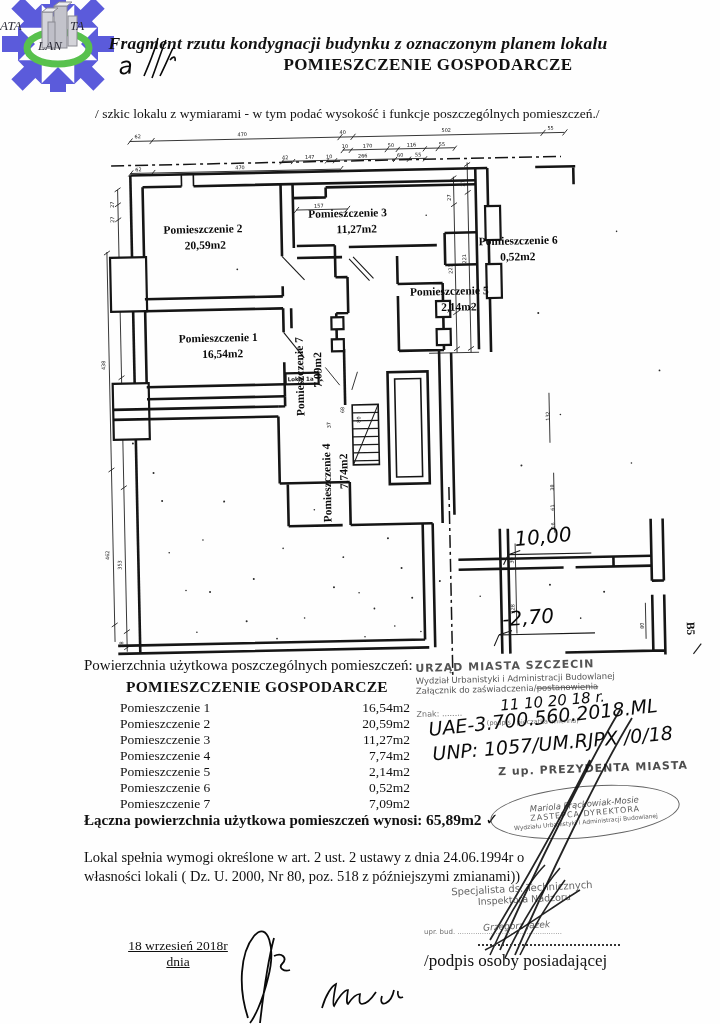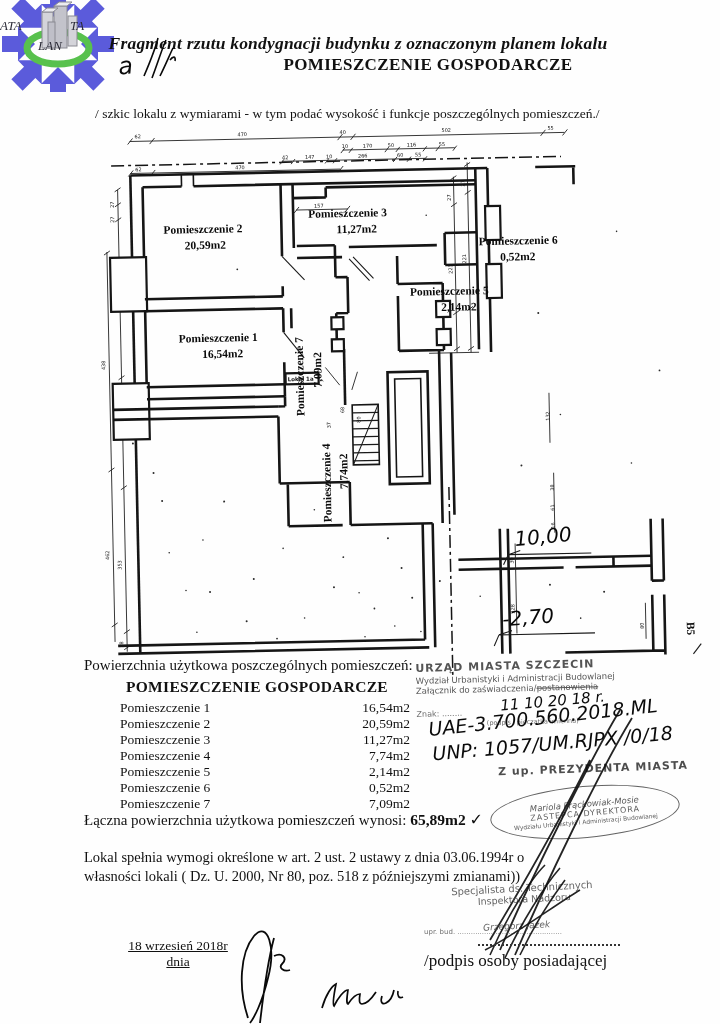--- a/index.html
+++ b/index.html
@@ -22,21 +22,21 @@
   .tinylbl{font:bold 5.5px "DejaVu Sans",sans-serif;fill:#0b0b0b;}
   .handsvg{font:italic 20px "DejaVu Sans",sans-serif;fill:#070707;}
   .speck{fill:#2b2b2b;}
   .whitebox{fill:#fefefe;stroke:#151515;stroke-width:2.2;}
   
   .tbl-head{font-size:15px;text-align:center;}
   .tbl-sub{font-size:15.5px;font-weight:bold;letter-spacing:.3px;}
   .tbl-row{font-size:13.5px;display:flex;width:300px;}
   .tbl-row .n{width:185px;}
   .tbl-row .v{width:105px;text-align:right;}
-  .total{font-size:15px;}
+  .total{font-size:15px;font-weight:bold;}
   .total b{font-size:15.5px;}
   
   .stampA{color:#3d3d3d;opacity:.88;transform:rotate(-1.5deg);font-family:"DejaVu Sans",sans-serif;}
   .stampA .l1{font-weight:bold;font-size:11px;letter-spacing:1px;}
   .stampA .l2{font-size:8.5px;margin-top:1px;}
   .stampA .l3{font-size:8.5px;}
   .stampA .znak{font-size:8px;margin-top:14px;color:#555;}
   .stampA .pp{font-size:6.5px;color:#555;margin-top:2px;padding-left:70px;}
   .zup{font-family:"DejaVu Sans",sans-serif;font-weight:bold;font-size:11px;color:#3a3a3a;letter-spacing:1px;transform:rotate(-2deg);opacity:.9;}
   .oval{border:1.6px solid #4a4a4a;border-radius:50%;transform:rotate(-5deg);opacity:.85;
@@ -392,21 +392,21 @@
     <div class="nm">Mariola Frąckowiak-Mosie</div>
     <div class="rl">ZASTĘPCA DYREKTORA</div>
     <div class="dp">Wydziału Urbanistyki i Administracji Budowlanej</div>
   </div>
 
   <svg class="abs" style="left:440px;top:700px;" width="230" height="260">
     <path d="M60,250 C90,180 150,60 180,10 M75,255 C105,185 160,70 192,18 M50,240 C80,190 120,120 150,60" stroke="#0c0c0c" stroke-width="1.8" fill="none" opacity=".9"></path>
   </svg>
 
   <div class="abs legal" style="left:84px;top:848px;width:500px;">
-    <div>Lokal spełnia wymogi określone w art. 2 ust. 2 ustawy z dnia 03.06.1994r o</div>
+    <div>Lokal spełnia wymogi określone w art. 2 ust. 2 ustawy z dnia 24.06.1994r o</div>
     <div>własności lokali ( Dz. U. 2000, Nr 80, poz. 518 z późniejszymi zmianami))</div>
   </div>
 
   <div class="abs stampB" style="left:452px;top:880px;width:240px;">
     <div class="s1">Specjalista ds. Technicznych</div>
     <div class="s2">Inspektora Nadzoru</div>
     <div class="s3">Grzegorz Jażek</div>
   </div>
   <div class="abs uprline" style="left:424px;top:928px;width:220px;">upr. bud. ...............................................</div>
   <svg class="abs" style="left:460px;top:860px;" width="160" height="100">

